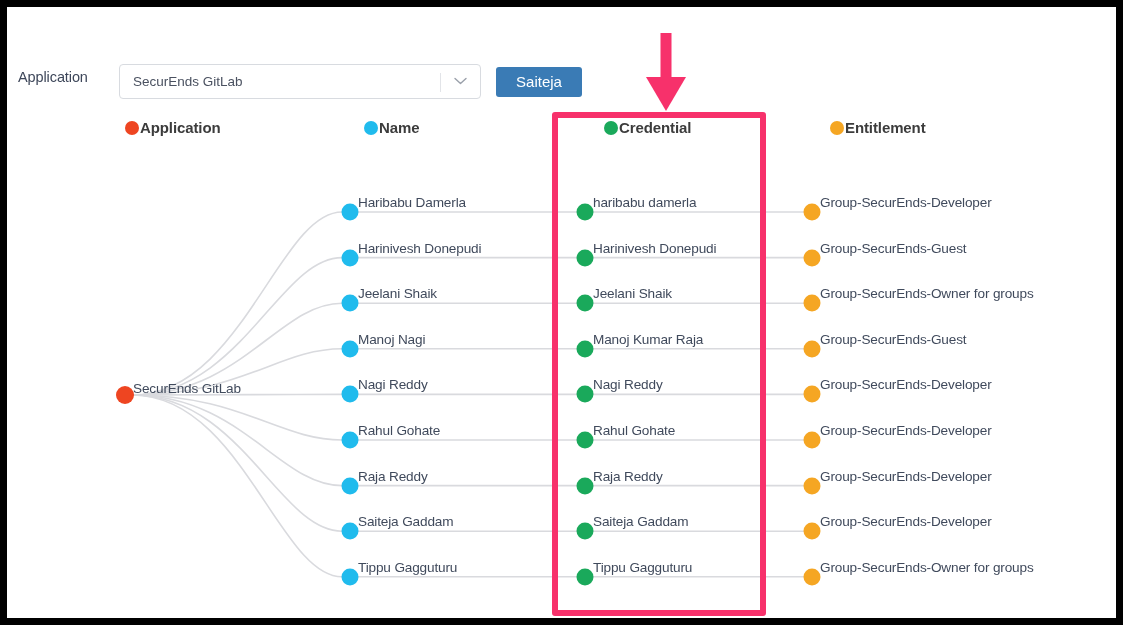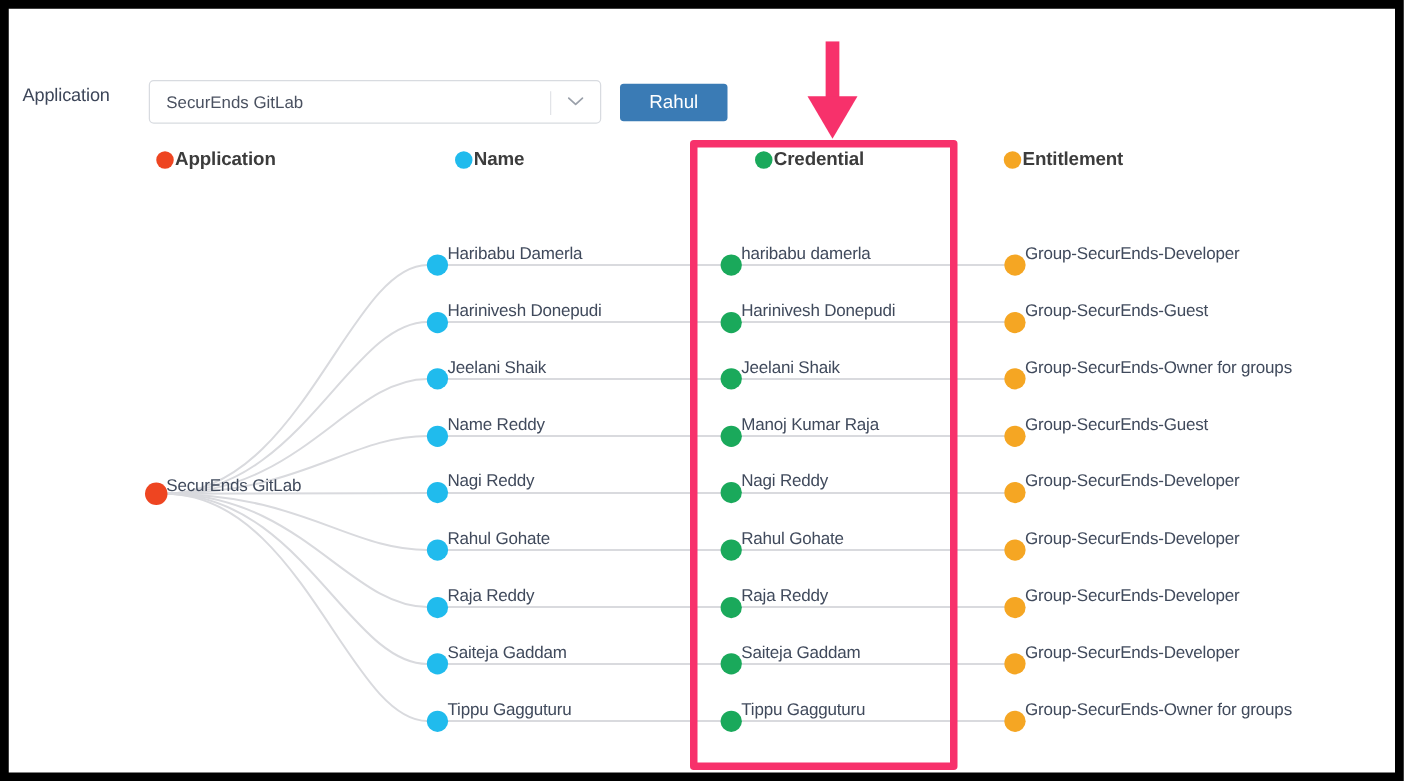--- a/index.html
+++ b/index.html
@@ -186,37 +186,37 @@
       <div id="app-select">
         <div id="app-select-value">SecurEnds GitLab</div>
         <div id="app-select-divider"></div>
         <div id="app-select-caret">
           <svg viewBox="0 0 13 8" width="13" height="8">
             <path d="M1 1.5 L6.5 6.5 L12 1.5" fill="none" stroke="#9aa0aa" stroke-width="1.4" stroke-linecap="round" stroke-linejoin="round"></path>
           </svg>
         </div>
       </div>
 
-      <button id="export-button">Rahul</button>
+      <button id="export-button">Saiteja</button>
     </div>
 
     <div id="legend">
         <div class="legend-item" style="left: 118px;">
           <span class="legend-dot" style="background: rgb(238, 69, 33);"></span>
           <span class="legend-label">Application</span>
         </div>
         <div class="legend-item" style="left: 357px;">
           <span class="legend-dot" style="background: rgb(32, 187, 237);"></span>
           <span class="legend-label">Name</span>
         </div>
         <div class="legend-item" style="left: 597px; text-align: center;">
           <span class="legend-dot" style="background: rgb(26, 169, 91);"></span>
           <span class="legend-label">Credential</span>
         </div>
-        <div class="legend-item" style="left: 796px;">
+        <div class="legend-item" style="left: 823px;">
           <span class="legend-dot" style="background: rgb(245, 166, 35);"></span>
           <span class="legend-label">Entitlement</span>
         </div>
       </div>
 
     <svg id="graph-svg" viewBox="0 0 1109 611" preserveAspectRatio="none">
         <path d="M125,388 C234.2,388 272,205 335,205" fill="none" stroke="#d9dade" stroke-width="1.6"></path>
         <path d="M351,205 L570,205" fill="none" stroke="#d9dade" stroke-width="1.6"></path>
         <path d="M586,205 L797,205" fill="none" stroke="#d9dade" stroke-width="1.6"></path>
         <path d="M125,388 C234.2,388 272,250.6 335,250.6" fill="none" stroke="#d9dade" stroke-width="1.6"></path>
@@ -260,21 +260,21 @@
         <div class="node-label" style="left: 586px; top: 248.6px;">Harinivesh Donepudi</div>
         <div class="node-dot" style="left: 805px; top: 250.6px; width: 17px; height: 17px; background: rgb(245, 166, 35);"></div>
         <div class="node-label" style="left: 813px; top: 248.6px;">Group-SecurEnds-Guest</div>
         <div class="node-dot" style="left: 343px; top: 296.2px; width: 17px; height: 17px; background: rgb(32, 187, 237);"></div>
         <div class="node-label" style="left: 351px; top: 294.2px;">Jeelani Shaik</div>
         <div class="node-dot" style="left: 578px; top: 296.2px; width: 17px; height: 17px; background: rgb(26, 169, 91);"></div>
         <div class="node-label" style="left: 586px; top: 294.2px;">Jeelani Shaik</div>
         <div class="node-dot" style="left: 805px; top: 296.2px; width: 17px; height: 17px; background: rgb(245, 166, 35);"></div>
         <div class="node-label" style="left: 813px; top: 294.2px;">Group-SecurEnds-Owner for groups</div>
         <div class="node-dot" style="left: 343px; top: 341.8px; width: 17px; height: 17px; background: rgb(32, 187, 237);"></div>
-        <div class="node-label" style="left: 351px; top: 339.8px;">Name Reddy</div>
+        <div class="node-label" style="left: 351px; top: 339.8px;">Manoj Nagi</div>
         <div class="node-dot" style="left: 578px; top: 341.8px; width: 17px; height: 17px; background: rgb(26, 169, 91);"></div>
         <div class="node-label" style="left: 586px; top: 339.8px;">Manoj Kumar Raja</div>
         <div class="node-dot" style="left: 805px; top: 341.8px; width: 17px; height: 17px; background: rgb(245, 166, 35);"></div>
         <div class="node-label" style="left: 813px; top: 339.8px;">Group-SecurEnds-Guest</div>
         <div class="node-dot" style="left: 343px; top: 387.4px; width: 17px; height: 17px; background: rgb(32, 187, 237);"></div>
         <div class="node-label" style="left: 351px; top: 385.4px;">Nagi Reddy</div>
         <div class="node-dot" style="left: 578px; top: 387.4px; width: 17px; height: 17px; background: rgb(26, 169, 91);"></div>
         <div class="node-label" style="left: 586px; top: 385.4px;">Nagi Reddy</div>
         <div class="node-dot" style="left: 805px; top: 387.4px; width: 17px; height: 17px; background: rgb(245, 166, 35);"></div>
         <div class="node-label" style="left: 813px; top: 385.4px;">Group-SecurEnds-Developer</div>

